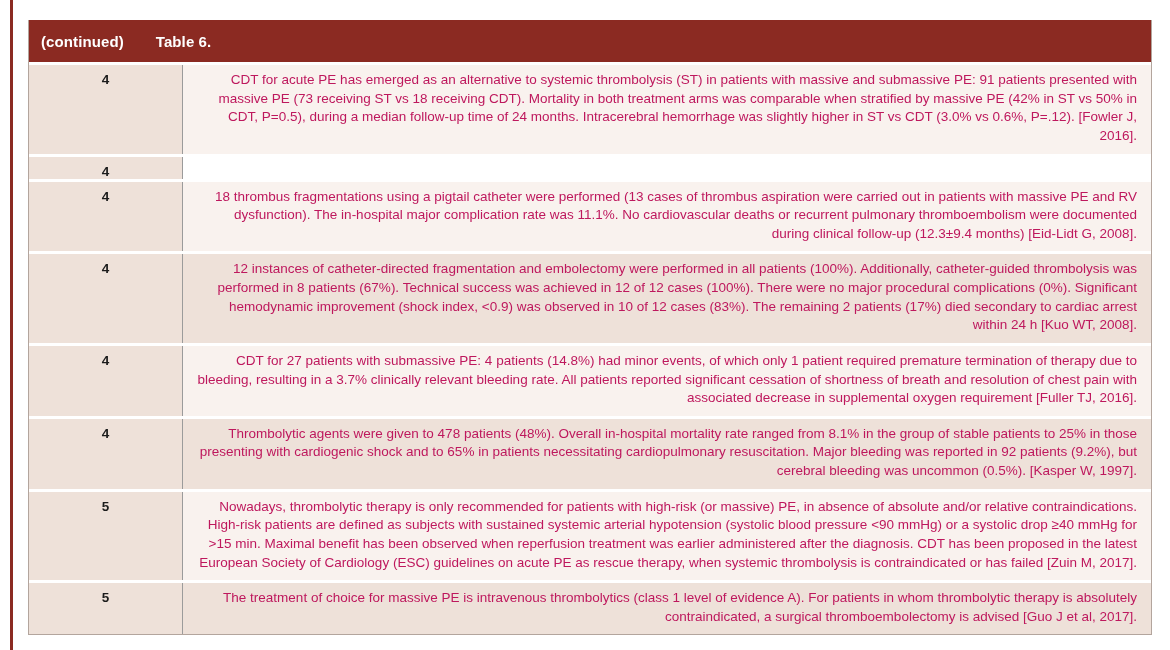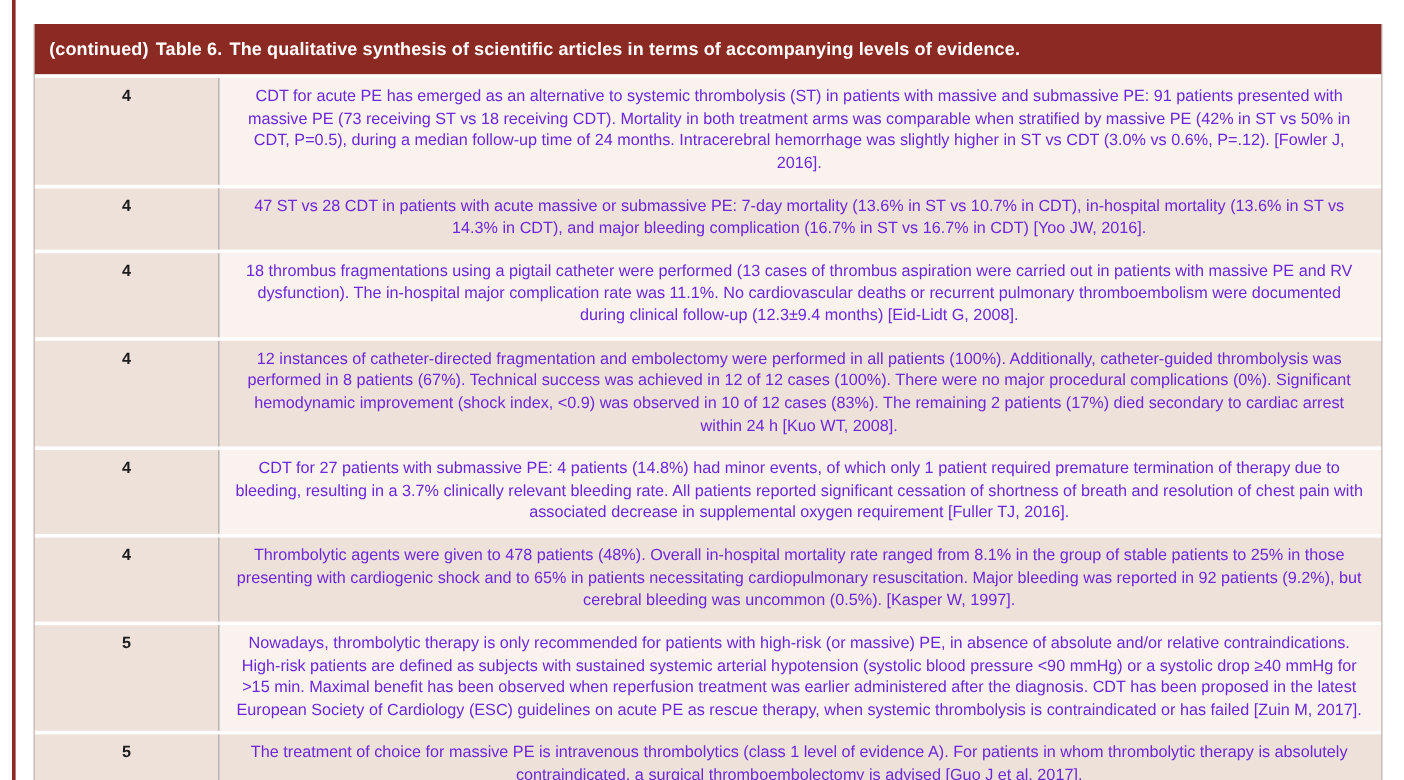--- a/index.html
+++ b/index.html
@@ -15,66 +15,64 @@
   }
   .tablewrap{
     position:absolute;left:28px;top:20px;width:1124px;
     border:1px solid #b3a59d;border-top:none;
     background:#ffffff;box-sizing:border-box;
   }
   .thead{
     background:#8b2a22;color:#ffffff;
     height:42px;display:flex;align-items:center;
     padding:0 12px;box-sizing:border-box;
-    font-size:15px;letter-spacing:.1px;
+    font-size:15px;letter-spacing:.1px;gap:26px;
   }
   .thead .lead{font-weight:bold;margin-right:6px;}
   .thead .cap{font-weight:bold;}
   .row{
     display:flex;align-items:stretch;
     border-top:3px solid #ffffff;
   }
   .row:first-of-type{border-top:2px solid #ffffff;}
   .cell-level{
     width:154px;flex:0 0 154px;box-sizing:border-box;
     background:#eee1d9;
     border-right:1px solid #9b9b9b;
     text-align:center;padding-top:7px;
     font-weight:bold;font-size:13.5px;color:#1c1c1c;
   }
   .cell-text{
     flex:1;box-sizing:border-box;
     padding:6px 14px 8px 12px;
-    font-size:13.5px;line-height:1.38;color:#6d28d9;
-    text-align:center;
+    font-size:13.5px;line-height:1.38;color:#be185d;
+    text-align:right;
   }
   .row.light .cell-text{background:#f9f2ee;}
   .row.dark  .cell-text{background:#eee1d9;}
 </style>
 </head>
 <body>
 
 <div class="margin-rule"></div>
 
 <div class="tablewrap">
 
   <div class="thead">
     <span class="lead">(continued)</span>
     <span class="lead">Table 6.</span>
-    <span class="cap">The qualitative synthesis of scientific articles in terms of accompanying levels of evidence.</span>
   </div>
 
   <div class="row light">
     <div class="cell-level">4</div>
     <div class="cell-text">CDT for acute PE has emerged as an alternative to systemic thrombolysis (ST) in patients with massive and submassive PE: 91 patients presented with massive PE (73 receiving ST vs 18 receiving CDT). Mortality in both treatment arms was comparable when stratified by massive PE (42% in ST vs 50% in CDT, P=0.5), during a median follow-up time of 24 months. Intracerebral hemorrhage was slightly higher in ST vs CDT (3.0% vs 0.6%, P=.12). [Fowler J, 2016].</div>
   </div>
 
   <div class="row dark">
     <div class="cell-level">4</div>
-    <div class="cell-text">47 ST vs 28 CDT in patients with acute massive or submassive PE: 7-day mortality (13.6% in ST vs 10.7% in CDT), in-hospital mortality (13.6% in ST vs 14.3% in CDT), and major bleeding complication (16.7% in ST vs 16.7% in CDT) [Yoo JW, 2016].</div>
   </div>
 
   <div class="row light">
     <div class="cell-level">4</div>
     <div class="cell-text">18 thrombus fragmentations using a pigtail catheter were performed (13 cases of thrombus aspiration were carried out in patients with massive PE and RV dysfunction). The in-hospital major complication rate was 11.1%. No cardiovascular deaths or recurrent pulmonary thromboembolism were documented during clinical follow-up (12.3±9.4 months) [Eid-Lidt G, 2008].</div>
   </div>
 
   <div class="row dark">
     <div class="cell-level">4</div>
     <div class="cell-text">12 instances of catheter-directed fragmentation and embolectomy were performed in all patients (100%). Additionally, catheter-guided thrombolysis was performed in 8 patients (67%). Technical success was achieved in 12 of 12 cases (100%). There were no major procedural complications (0%). Significant hemodynamic improvement (shock index, &lt;0.9) was observed in 10 of 12 cases (83%). The remaining 2 patients (17%) died secondary to cardiac arrest within 24 h [Kuo WT, 2008].</div>

